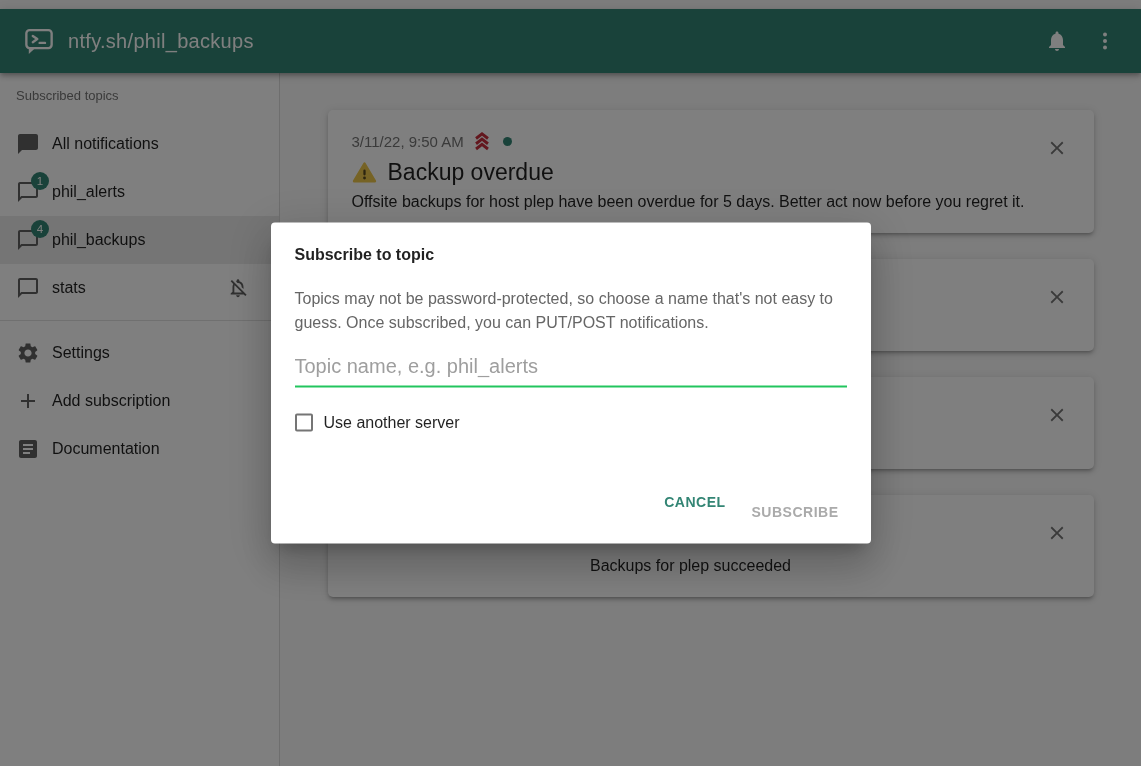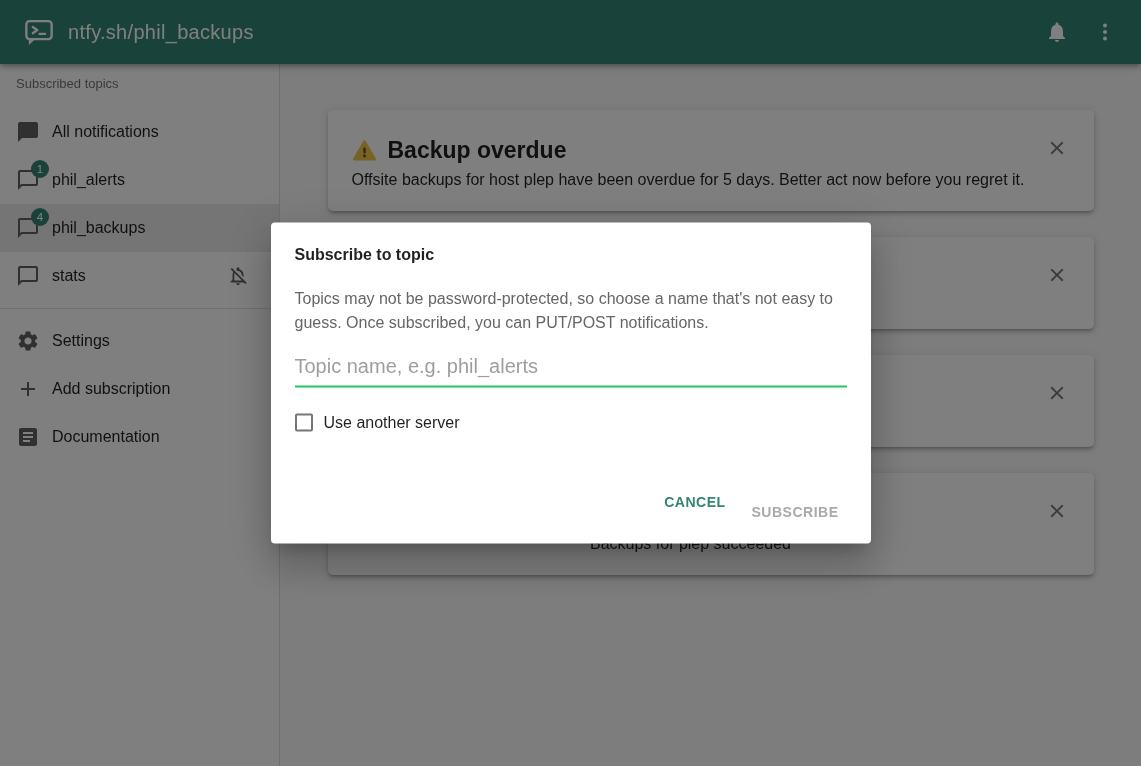--- a/index.html
+++ b/index.html
@@ -6,41 +6,41 @@
   html, body { width: 1141px; height: 766px; overflow: hidden; }
   body {
     font-family: "Liberation Sans", "DejaVu Sans", sans-serif;
     background: #fafafa;
     position: relative;
     color: rgba(0,0,0,.87);
   }
 
   
   .appbar {
-    position: absolute; top: 0; left: 0; right: 0; height: 64px;
+    position: absolute; top: 9px; left: 0; right: 0; height: 64px;
     background: #338574;
     display: flex; align-items: center;
     padding: 0 12px 0 24px;
     box-shadow: 0 2px 4px -1px rgba(0,0,0,.2), 0 4px 5px 0 rgba(0,0,0,.14), 0 1px 10px 0 rgba(0,0,0,.12);
     z-index: 5;
   }
   .appbar .logo { width: 30px; height: 30px; margin-right: 14px; flex: none; }
   .appbar .title {
     font-size: 20px; font-weight: 500; color: #fff; letter-spacing: .3px;
     flex: 1 1 auto; white-space: nowrap;
   }
   .iconbtn {
     width: 48px; height: 48px; border: none; background: transparent;
     display: flex; align-items: center; justify-content: center;
     color: #fff; cursor: pointer; border-radius: 50%; flex: none;
   }
 
   
   .sidebar {
-    position: absolute; top: 52px; left: 0; bottom: 0; width: 280px;
+    position: absolute; top: 64px; left: 0; bottom: 0; width: 280px;
     background: #fff; border-right: 1px solid #dcdcdc;
     padding-top: 24px; z-index: 2;
   }
   .subheader {
     padding: 0 16px; height: 16px; line-height: 16px;
     font-size: 13px; font-weight: 500; color: #757575;
     margin-bottom: 16px;
   }
   .nav-item {
     height: 48px; display: flex; align-items: center;
@@ -75,21 +75,21 @@
   .card {
     position: relative; background: #fff; border-radius: 5px;
     padding: 20px 64px 20px 24px; margin-bottom: 26px;
     box-shadow: 0 3px 3px -2px rgba(0,0,0,.2), 0 3px 4px 0 rgba(0,0,0,.14), 0 1px 8px 0 rgba(0,0,0,.12);
   }
   .card.empty { height: 92px; padding: 0; }
   .meta-row { display: flex; align-items: center; gap: 7px; color: #757575; font-size: 15px; }
   .dot { width: 9px; height: 9px; border-radius: 50%; background: #338574; margin-left: 3px; }
   .card-title {
     display: flex; align-items: center; gap: 11px;
-    font-size: 23px; font-weight: 700; color: rgba(0,0,0,.87);
+    font-size: 23px; font-weight: 400; color: rgba(0,0,0,.87);
     margin: 7px 0 5px;
   }
   .card-body { font-size: 16px; line-height: 22px; color: rgba(0,0,0,.87); }
   .card .msg-only { margin-top: 20px; text-align: center; }
   .close-btn {
     position: absolute; top: 20px; right: 20px; width: 34px; height: 36px;
     border: none; background: transparent; color: #757575;
     display: flex; align-items: center; justify-content: center; cursor: pointer;
   }
 
@@ -238,20 +238,31 @@
       </svg>
     </span>
     <span class="label">Documentation</span>
   </div>
 </nav>
 
 <main class="main">
   <div class="cards">
 
     <div class="card">
+      <div class="meta-row">
+        <span>3/11/22, 9:50 AM</span>
+        <span>
+          <svg width="22" height="22" viewBox="0 0 24 24" fill="none" stroke="#c62e3d" stroke-width="3.2">
+            <polyline points="5.5,9.3 12,4.3 18.5,9.3"></polyline>
+            <polyline points="5.5,15 12,10 18.5,15"></polyline>
+            <polyline points="5.5,20.7 12,15.7 18.5,20.7"></polyline>
+          </svg>
+        </span>
+        <span class="dot"></span>
+      </div>
       <div class="card-title">
         <span>
           <svg width="25" height="25" viewBox="0 0 24 24">
             <path d="M12 3.4 22 20.4 H2 Z" fill="#edc64a" stroke="#edc64a" stroke-width="2.4" stroke-linejoin="round"></path>
             <rect x="10.9" y="9.2" width="2.2" height="5.6" rx="1.1" fill="#584a20"></rect>
             <circle cx="12" cy="17.3" r="1.35" fill="#584a20"></circle>
           </svg>
         </span>
         <span>Backup overdue</span>
       </div>

